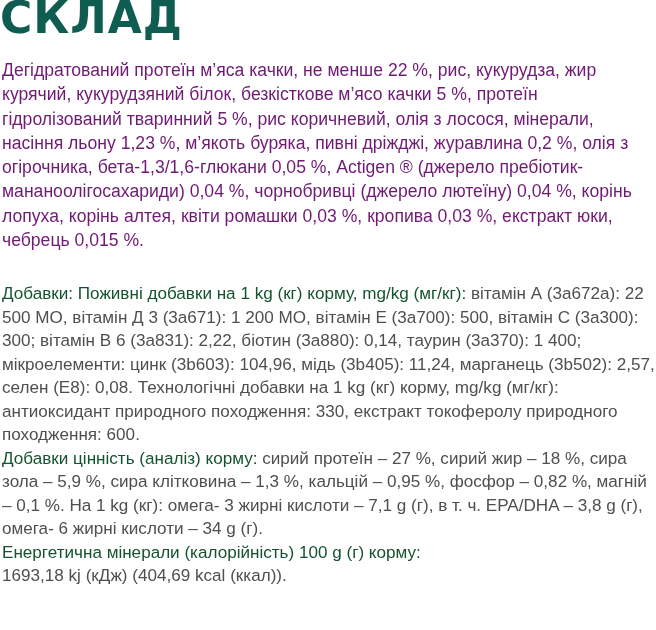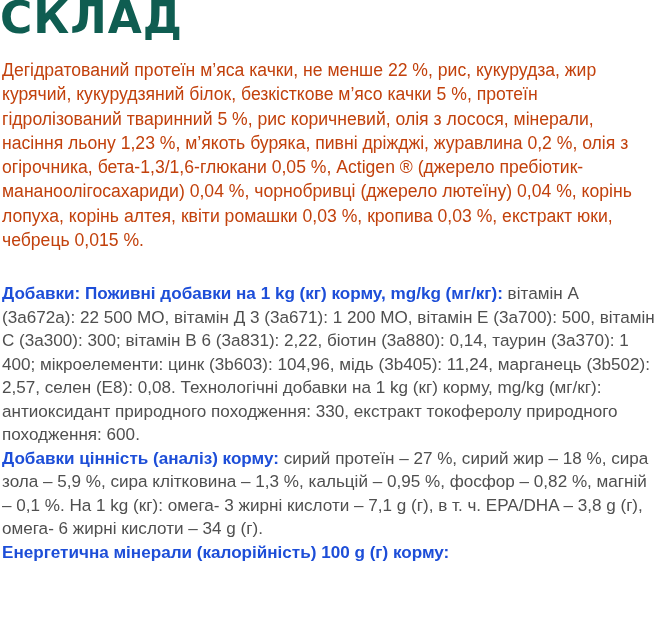--- a/index.html
+++ b/index.html
@@ -27,45 +27,46 @@
   }
   .composition {
     position: absolute;
     left: 2px;
     top: 58px;
     width: 654px;
     margin: 0;
     font-family: "Liberation Sans", sans-serif;
     font-size: 17.6px;
     line-height: 24.3px;
-    color: #c2410c;
+    color: #701a75;
   }
   .additives {
     position: absolute;
     left: 2px;
     top: 282px;
     width: 654px;
     margin: 0;
     font-family: "Liberation Sans", sans-serif;
     font-size: 17.1px;
     line-height: 23.5px;
     color: #4f4f4f;
   }
   .additives .lbl {
-    font-weight: bold;
-    color: #1d4ed8;
+    font-weight: normal;
+    color: #14532d;
   }
   .additives p {
     margin: 0;
   }
 </style>
 </head>
 <body>
 
 <h1 class="title">СКЛАД</h1>
 
 <p class="composition">Дегідратований протеїн м’яса качки, не менше 22 %, рис, кукурудза, жир курячий, кукурудзяний білок, безкісткове м’ясо качки 5 %, протеїн гідролізований тваринний 5 %, рис коричневий, олія з лосося, мінерали, насіння льону 1,23 %, м’якоть буряка, пивні дріжджі, журавлина 0,2 %, олія з огірочника, бета-1,3/1,6-глюкани 0,05 %, Actigen ® (джерело пребіотик-мананоолігосахариди) 0,04 %, чорнобривці (джерело лютеїну) 0,04 %, корінь лопуха, корінь алтея, квіти ромашки 0,03 %, кропива 0,03 %, екстракт юки, чебрець 0,015 %.</p>
 
 <div class="additives">
   <p><span class="lbl">Добавки: Поживні добавки на 1 kg (кг) корму, mg/kg (мг/кг):</span><span> вітамін А (3а672а): 22 500 МО, вітамін Д 3 (3а671): 1 200 МО, вітамін Е (3а700): 500, вітамін С (3а300): 300; вітамін В 6 (3а831): 2,22, біотин (3а880): 0,14, таурин (3а370): 1 400; мікроелементи: цинк (3b603): 104,96, мідь (3b405): 11,24, марганець (3b502): 2,57, селен (Е8): 0,08. Технологічні добавки на 1 kg (кг) корму, mg/kg (мг/кг): антиоксидант природного походження: 330, екстракт токоферолу природного походження: 600.</span></p>
   <p><span class="lbl">Добавки цінність (аналіз) корму:</span><span> сирий протеїн – 27 %, сирий жир – 18 %, сира зола – 5,9 %, сира клітковина – 1,3 %, кальцій – 0,95 %, фосфор – 0,82 %, магній – 0,1 %. На 1 kg (кг): омега- 3 жирні кислоти – 7,1 g (г), в т. ч. EPA/DHA – 3,8 g (г), омега- 6 жирні кислоти – 34 g (г).</span></p>
   <p><span class="lbl">Енергетична мінерали (калорійність) 100 g (г) корму:</span></p>
+  <p>1693,18 kj (кДж) (404,69 kcal (ккал)).</p>
 </div>
 
 </body></html>

